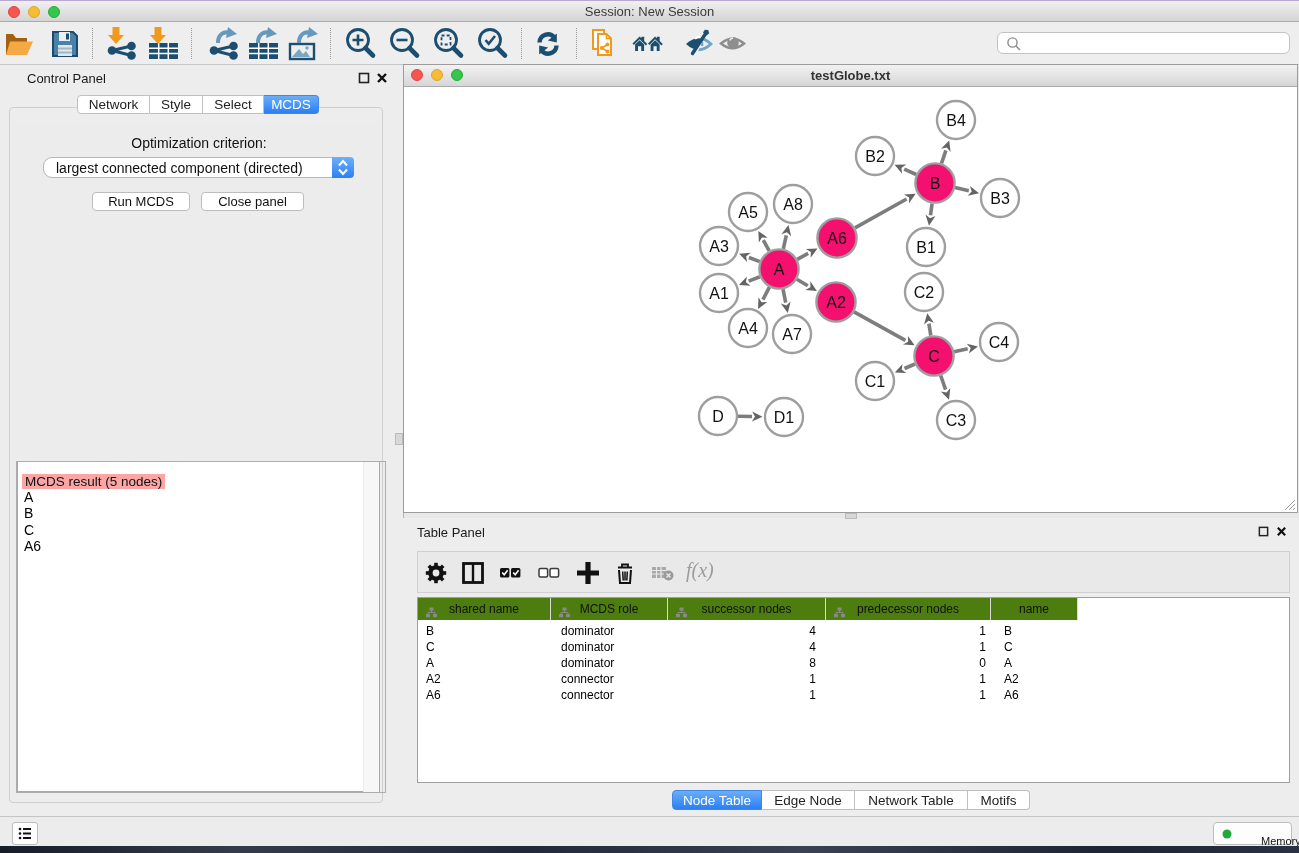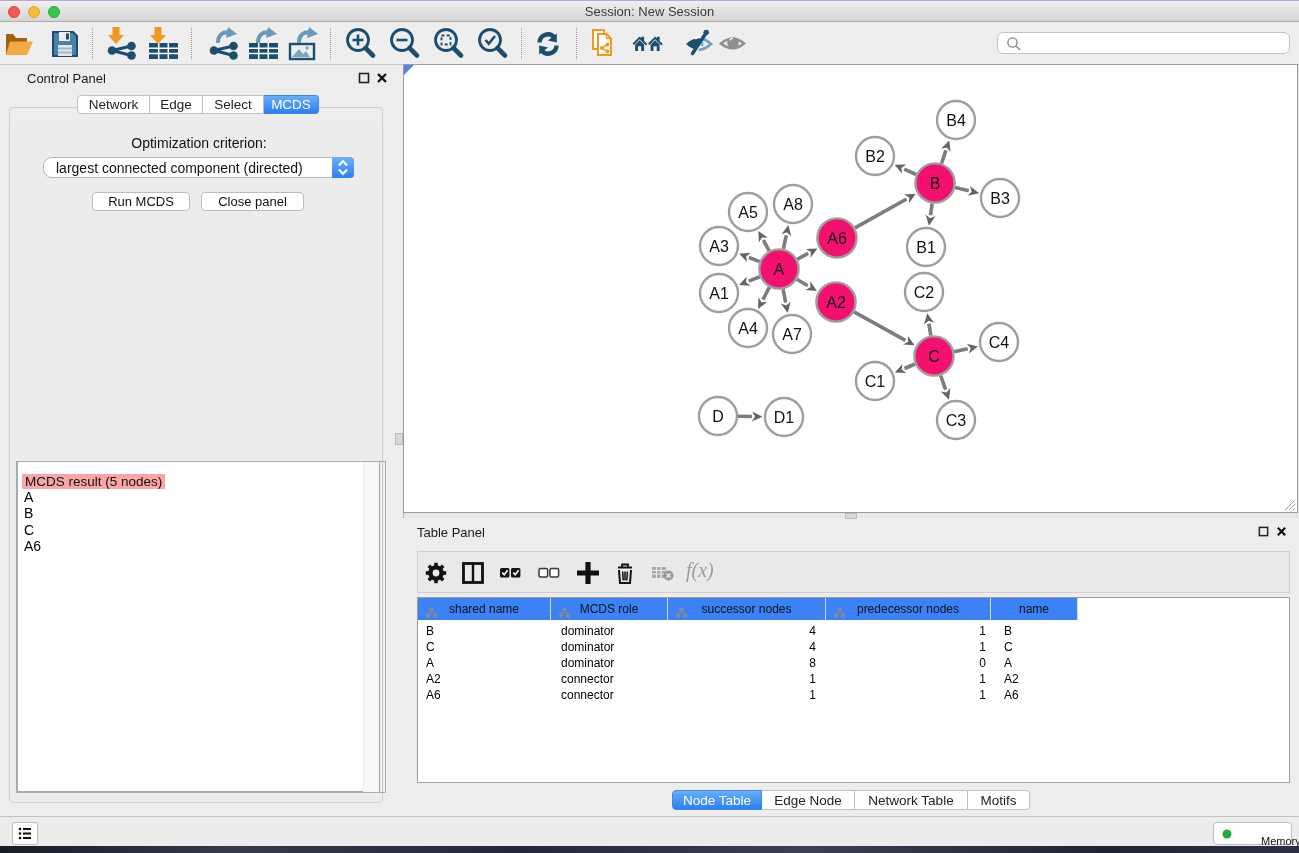--- a/index.html
+++ b/index.html
@@ -62,21 +62,21 @@
 #netwin { left:403px; top:64px; width:895px; height:449px; background:#fff; border:1px solid #9c9c9c; }
 #nw-titlebar { position:absolute; left:0; top:0; width:893px; height:22px;
   background:linear-gradient(#f2f2f2,#d6d6d6); border-bottom:1px solid #ababab; }
 #nw-title { width:100%; text-align:center; font-size:13px; font-weight:bold; color:#333; line-height:22px; }
 
 
 #tablepanel { left:403px; top:518px; width:896px; height:298px; background:#ededed; }
 #tp-title { left:417px; top:525px; font-size:13px; color:#1a1a1a; }
 #tp-toolbar { left:417px; top:551px; width:873px; height:42px; background:#e9e9e9; border:1px solid #d0d0d0; }
 #tp-table { left:417px; top:597px; width:873px; height:186px; background:#fff; border:1px solid #9f9f9f; }
-.th { position:absolute; top:0; height:22px; background:#3b82f6; border-right:1px solid #d8d8d8; font-size:12px; color:#111; text-align:center; line-height:22px; }
+.th { position:absolute; top:0; height:22px; background:#4d7c0f; border-right:1px solid #d8d8d8; font-size:12px; color:#111; text-align:center; line-height:22px; }
 .td { position:absolute; font-size:12px; color:#000; height:16px; line-height:16px; }
 
 
 .btab { height:20px; line-height:19px; font-size:13.5px; color:#222; background:#fff;
   border:1px solid #c0c0c0; border-left:none; text-align:center; }
 .btab.first { border-left:1px solid #c0c0c0; border-radius:4px 0 0 4px; }
 .btab.last { border-radius:0 4px 4px 0; }
 .btab.sel { background:linear-gradient(#6aaef9,#2a7ff4); color:#fff; border-color:#3f86e8; }
 
 
@@ -249,21 +249,21 @@
 <div class="abs" id="cp-title">Control Panel</div>
 <svg class="abs" style="left:358px; top:72px;" width="12" height="12" viewBox="0 0 12 12">
     <rect x="1.5" y="1.5" width="9" height="9" fill="none" stroke="#222" stroke-width="1.6"></rect>
   </svg>
 <svg class="abs" style="left:376px; top:72px;" width="12" height="12" viewBox="0 0 12 12">
     <path d="M2 2 L10 10 M10 2 L2 10" stroke="#111" stroke-width="2.4"></path>
   </svg>
 
 <div class="tabrow" style="left:77px; top:95px;">
   <div class="tab first" style="width:73px;">Network</div>
-    <div class="tab" style="width:53px;">Edge</div>
+    <div class="tab" style="width:53px;">Style</div>
     <div class="tab" style="width:61px;">Select</div>
     <div class="tab sel last" style="width:55px;">MCDS</div>
 </div>
 
 <div class="abs" id="tabcontent"></div>
 <div class="abs" id="innerpanel"></div>
 <div class="abs" id="optlabel">Optimization criterion:</div>
 <div class="abs" id="combo">
   <div class="ctext">largest connected component (directed)</div>
   <div class="stepper">
@@ -283,20 +283,26 @@
   <div class="item">B</div>
   <div class="item">C</div>
   <div class="item">A6</div>
   <div class="sb"></div>
 </div>
 <div class="abs" id="grouplabel">MCDS result (5 nodes)</div>
 <div class="abs" id="netwin">
   <svg style="position:absolute;left:0;top:0;" width="10" height="10" viewBox="0 0 10 10">
       <path d="M0 0 L10 0 L0 10 Z" fill="#3b6fd4" opacity="0.85"></path>
     </svg>
+  <div id="nw-titlebar">
+    <div class="tl red" style="left:7px; top:4px;"></div>
+    <div class="tl yel" style="left:27px; top:4px;"></div>
+    <div class="tl grn" style="left:47px; top:4px;"></div>
+    <div id="nw-title">testGlobe.txt</div>
+  </div>
   <div style="position:absolute; left:8px; top:21px;">
   <svg width="894" height="426" viewBox="0 0 894 426">
         <line x1="357.2" y1="164.9" x2="351.3" y2="154.1" stroke="#7d7d7d" stroke-width="3.6"></line>
         <polygon points="346.3,144.9 355.7,151.7 349.9,151.5 346.9,156.5" fill="#646464"></polygon>
         <line x1="371.3" y1="162.9" x2="374.3" y2="149.3" stroke="#7d7d7d" stroke-width="3.6"></line>
         <polygon points="376.5,139.0 379.2,150.3 374.9,146.3 369.4,148.2" fill="#646464"></polygon>
         <line x1="347.8" y1="175.6" x2="336.9" y2="171.5" stroke="#7d7d7d" stroke-width="3.6"></line>
         <polygon points="327.1,167.7 338.7,166.8 334.1,170.4 335.1,176.1" fill="#646464"></polygon>
         <line x1="347.9" y1="190.7" x2="336.7" y2="195.1" stroke="#7d7d7d" stroke-width="3.6"></line>
         <polygon points="327.0,199.0 334.9,190.5 333.9,196.2 338.6,199.8" fill="#646464"></polygon>

